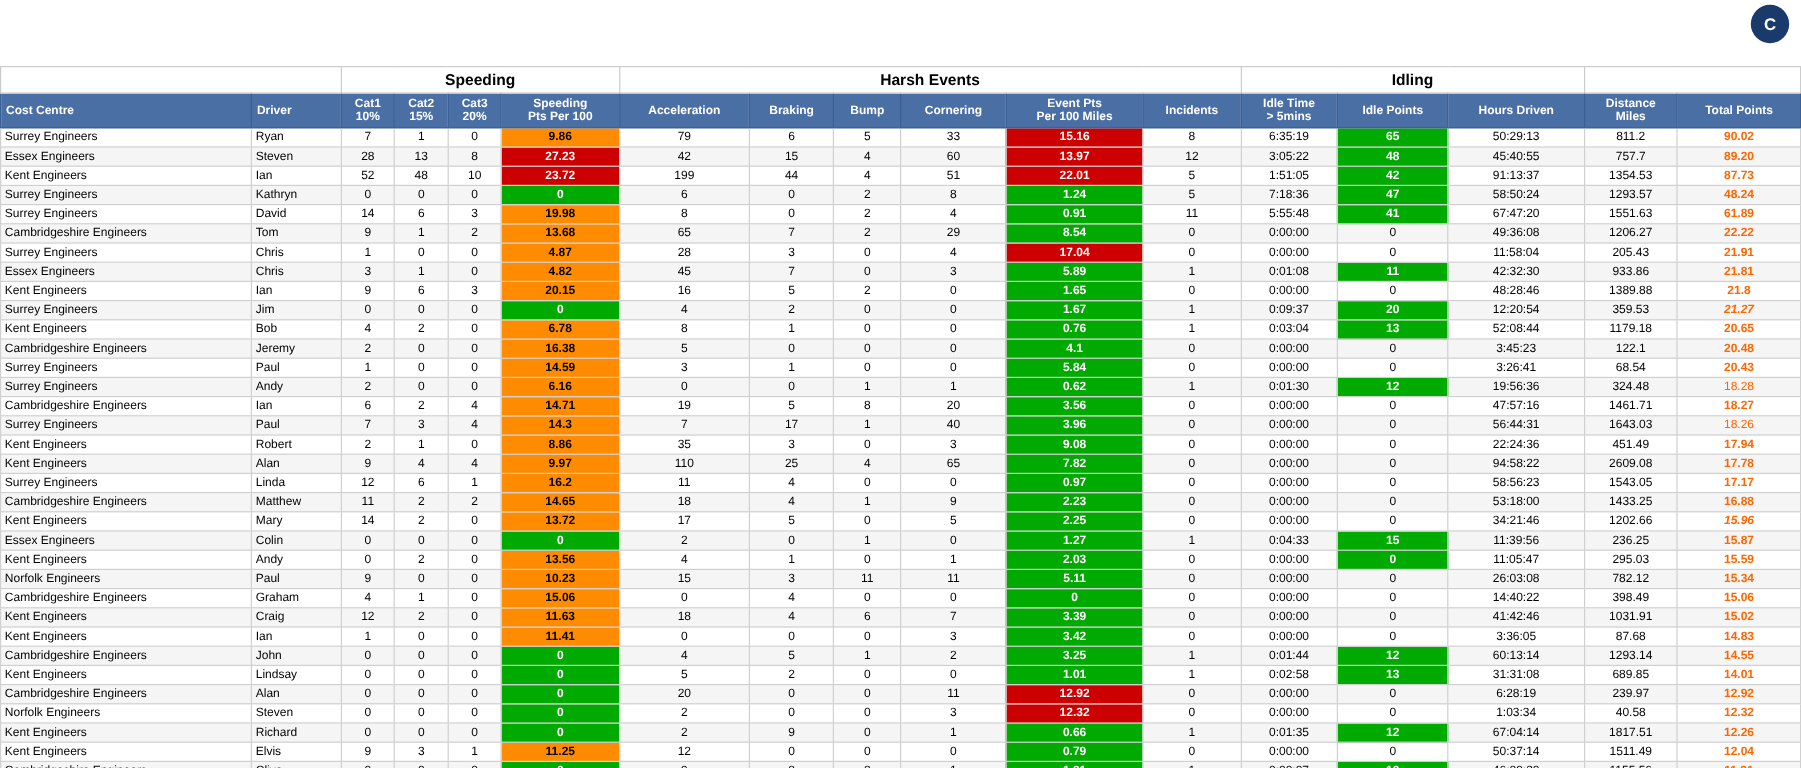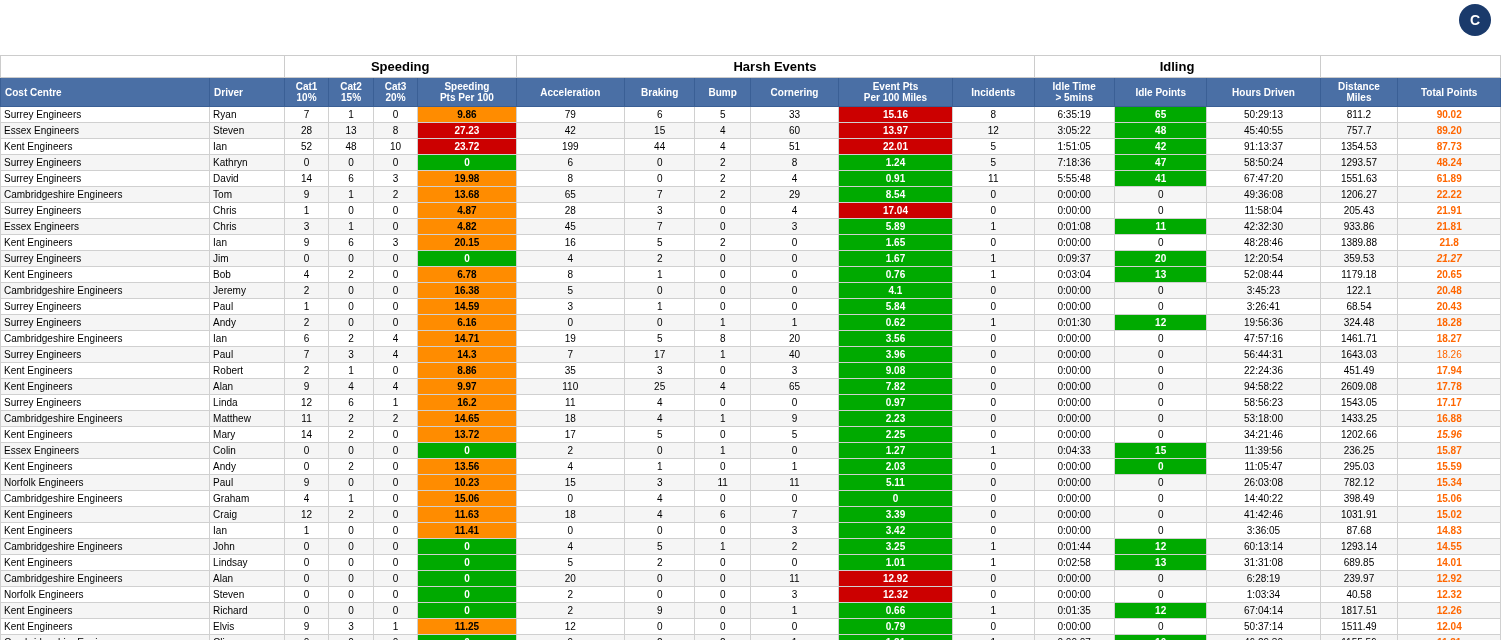--- a/index.html
+++ b/index.html
@@ -337,21 +337,21 @@
     <td>0</td>
     <td>0</td>
     <td>1</td>
     <td>1</td>
     <td class="cell-green">0.62</td>
     <td>1</td>
     <td>0:01:30</td>
     <td class="cell-green">12</td>
     <td>19:56:36</td>
     <td>324.48</td>
-    <td style="color:#ff6600; font-weight:bold;">18.28</td>
+    <td style="color:#ff6600; font-weight:normal;">18.28</td>
   </tr>
         <tr>
     <td class="col-cost">Cambridgeshire Engineers</td>
     <td class="col-driver">Ian</td>
     <td>6</td>
     <td>2</td>
     <td>4</td>
     <td class="cell-orange">14.71</td>
     <td>19</td>
     <td>5</td>

